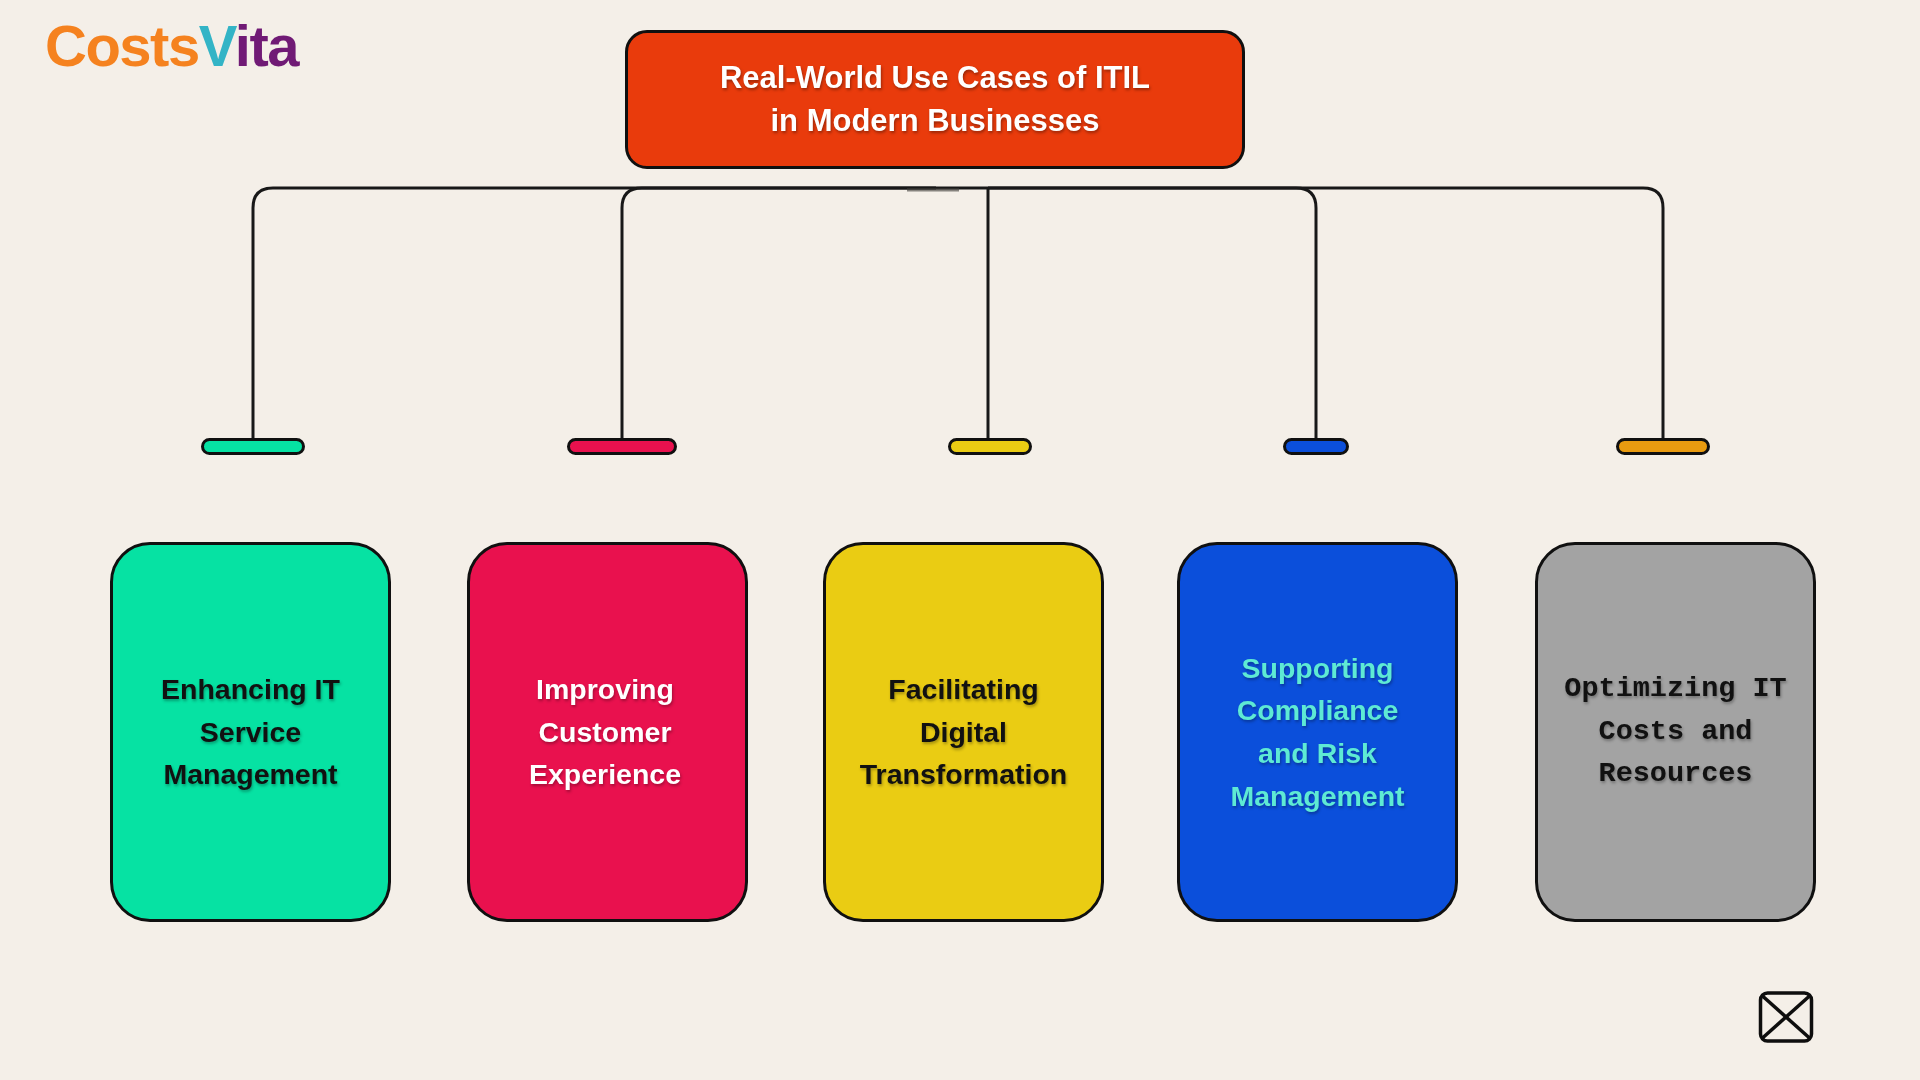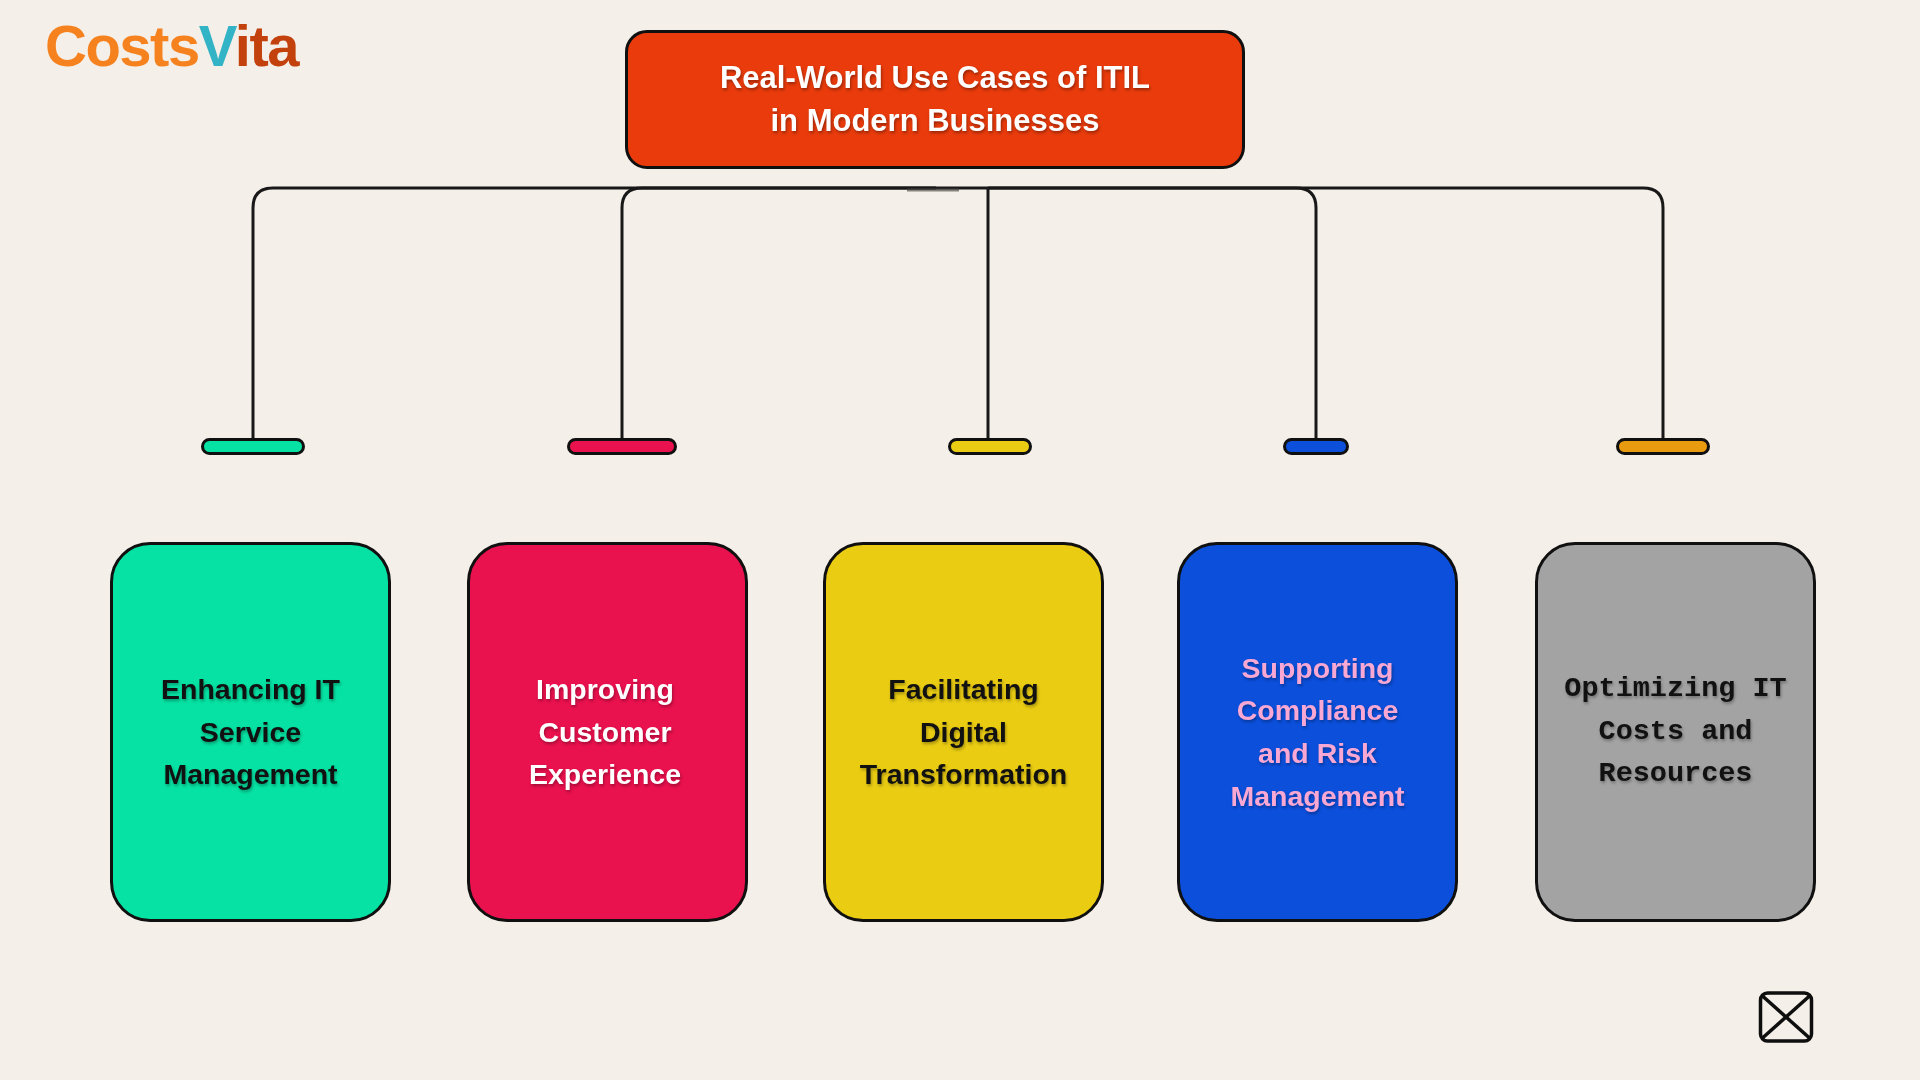--- a/index.html
+++ b/index.html
@@ -44,21 +44,21 @@
   .footer-right{right:106px;}
   .footer-text{font-size:45px;font-weight:700;color:#0E0E0E;letter-spacing:0.5px;white-space:nowrap;}
   .footer-icon{display:block;}
 </style>
 </head>
 <body>
 
 <div id="canvas" style="background: rgb(244, 239, 232);">
 
   <div class="logo">
-    <span style="color: rgb(245, 130, 31);">Costs</span><span style="color: rgb(51, 180, 198);">V</span><span style="color: #c2410c;">ita</span>
+    <span style="color: rgb(245, 130, 31);">Costs</span><span style="color: rgb(51, 180, 198);">V</span><span style="color: #701a75;">ita</span>
   </div>
 
   <div class="title-box" style="background: rgb(233, 59, 12); color: rgb(255, 255, 255);">Real-World Use Cases of ITIL
 in Modern Businesses</div>
 
   <svg class="connectors" viewBox="0 0 1920 1080" xmlns="http://www.w3.org/2000/svg">
     <g fill="none" stroke-width="3" stroke-linecap="butt" stroke="#181818">
       <path d="M 253 441 L 253 208 Q 253 188 273 188 L 936 188"></path>
       <path d="M 622 441 L 622 208 Q 622 188 642 188 L 936 188"></path>
       <path d="M 988 441 L 988 188"></path>
@@ -83,21 +83,21 @@
     <div class="node-label" style="color: rgb(255, 255, 255);">Improving
 Customer
 Experience</div>
   </div>
   <div class="node-box node-3" style="background: rgb(234, 204, 19);">
     <div class="node-label" style="color: rgb(17, 17, 17);">Facilitating
 Digital
 Transformation</div>
   </div>
   <div class="node-box node-4" style="background: rgb(11, 79, 219);">
-    <div class="node-label" style="color: #f9a8d4;">Supporting
+    <div class="node-label" style="color: #5eead4;">Supporting
 Compliance
 and Risk
 Management</div>
   </div>
   <div class="node-box node-5" style="background: #a3a3a3; font-family: Liberation Mono, monospace;">
     <div class="node-label" style="color: rgb(17, 17, 17);">Optimizing IT
 Costs and
 Resources</div>
   </div>
 

